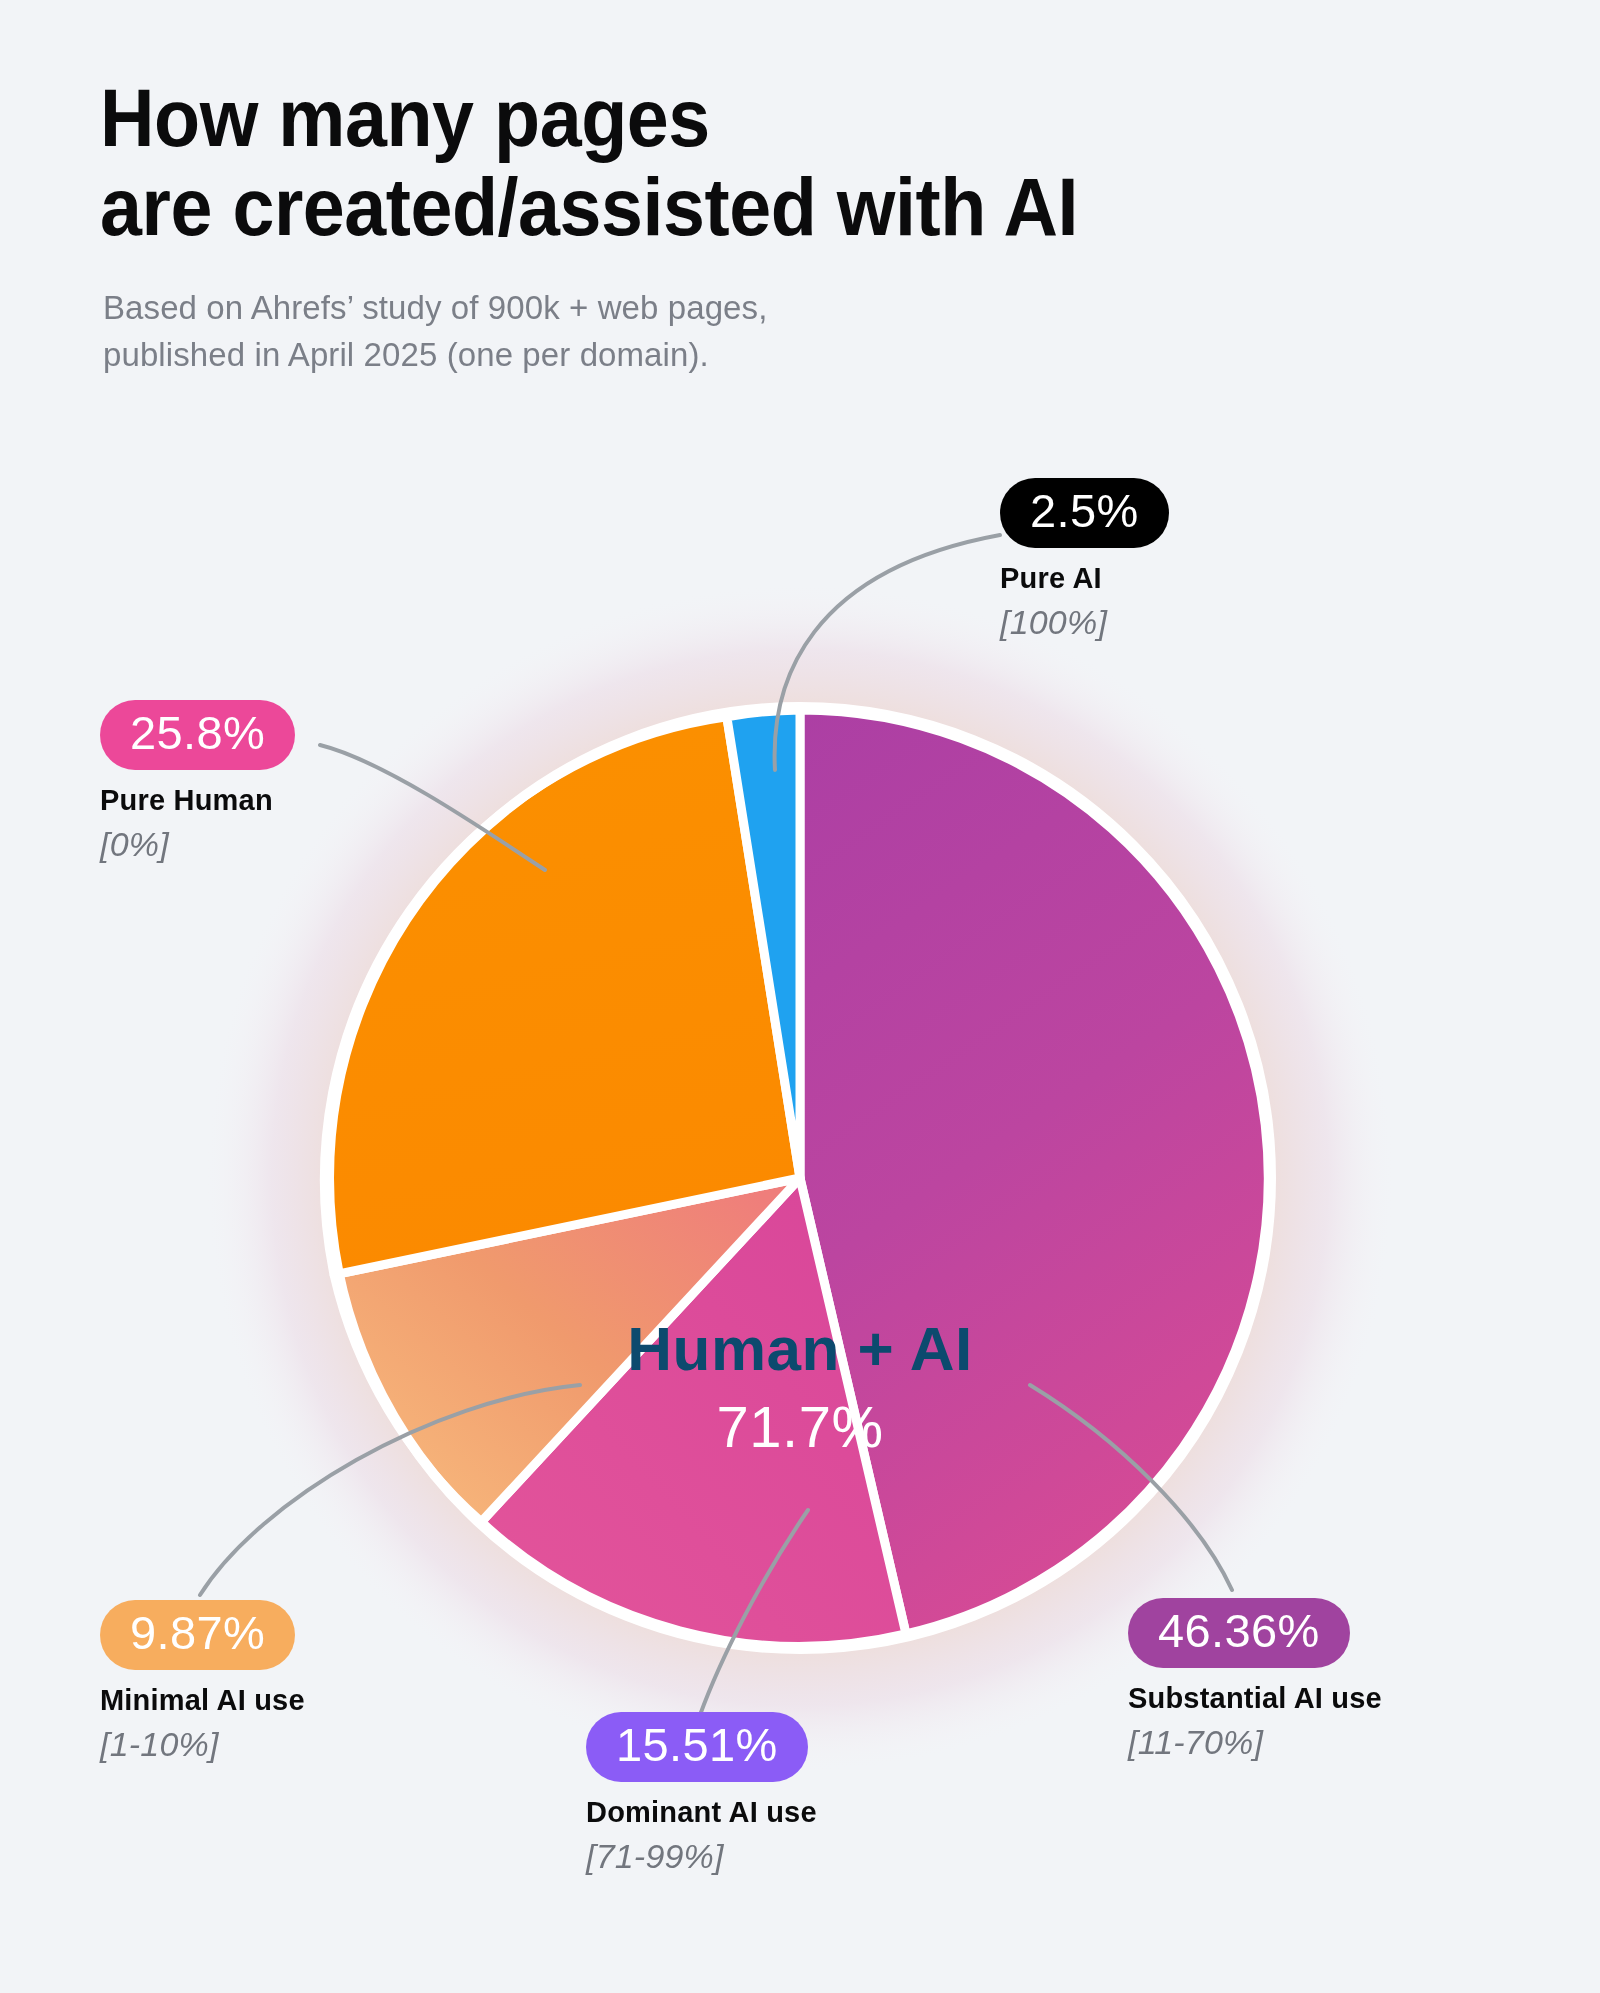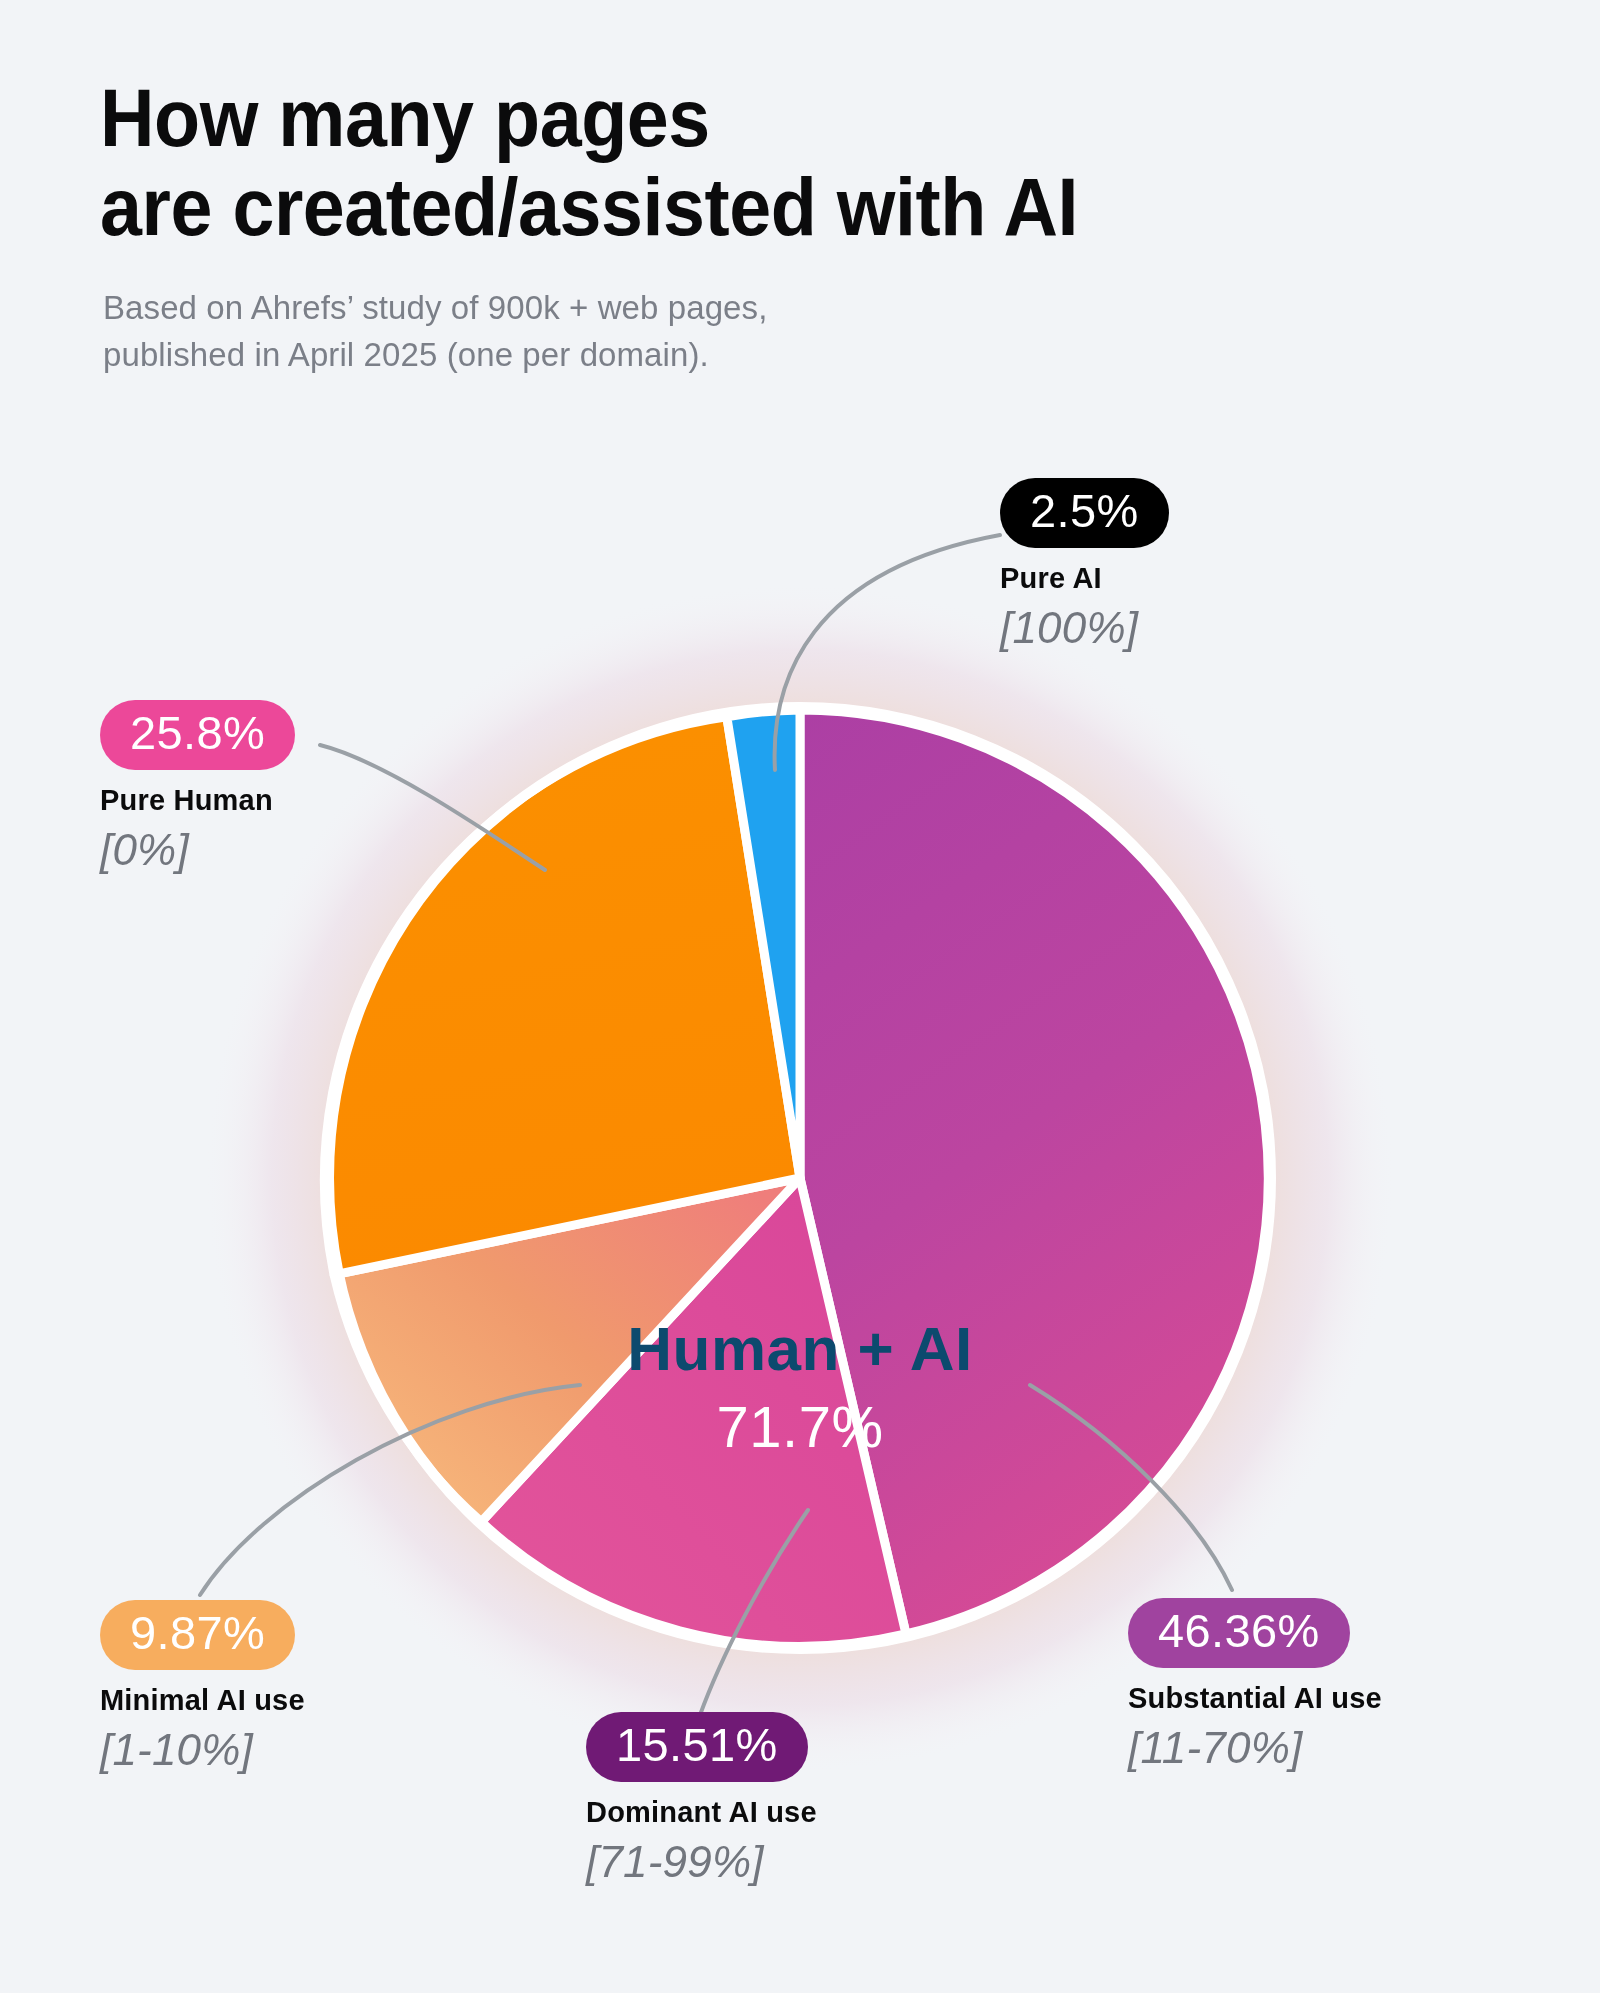--- a/index.html
+++ b/index.html
@@ -109,21 +109,21 @@
     display: block;
     font-size: 29px;
     font-weight: 700;
     color: #0b0b0c;
     letter-spacing: 0.2px;
     margin-top: 14px;
     white-space: nowrap;
   }
   .crange {
     display: block;
-    font-size: 44px;
+    font-size: 34px;
     font-style: italic;
     font-weight: 400;
     color: #72767e;
     letter-spacing: 0.2px;
     margin-top: 8px;
     white-space: nowrap;
   }
 
   
   #co-pure-ai      { left: 1000px; top: 478px;  }
@@ -218,21 +218,21 @@
     <span class="crange">[0%]</span>
   </div>
 
   <div class="callout" id="co-minimal">
     <span class="badge" style="background:#f7ad5e">9.87%</span>
     <span class="cname">Minimal AI use</span>
     <span class="crange">[1-10%]</span>
   </div>
 
   <div class="callout" id="co-dominant">
-    <span class="badge" style="background:#701a75">15.51%</span>
+    <span class="badge" style="background:#8b5cf6">15.51%</span>
     <span class="cname">Dominant AI use</span>
     <span class="crange">[71-99%]</span>
   </div>
 
   <div class="callout" id="co-substantial">
     <span class="badge" style="background:#a0439f">46.36%</span>
     <span class="cname">Substantial AI use</span>
     <span class="crange">[11-70%]</span>
   </div>
 </div>

